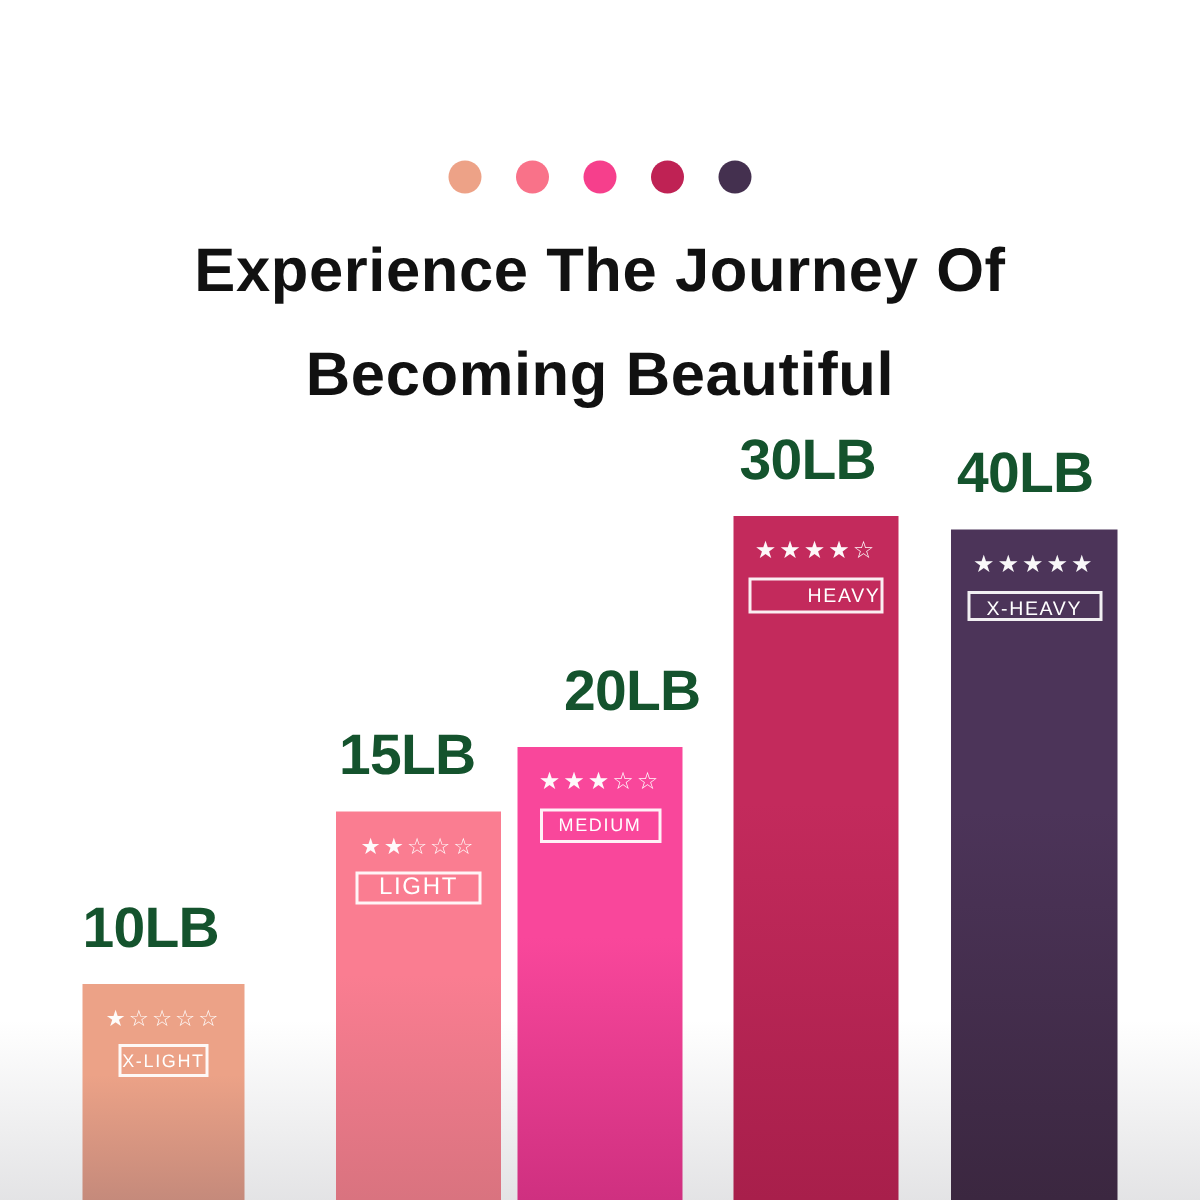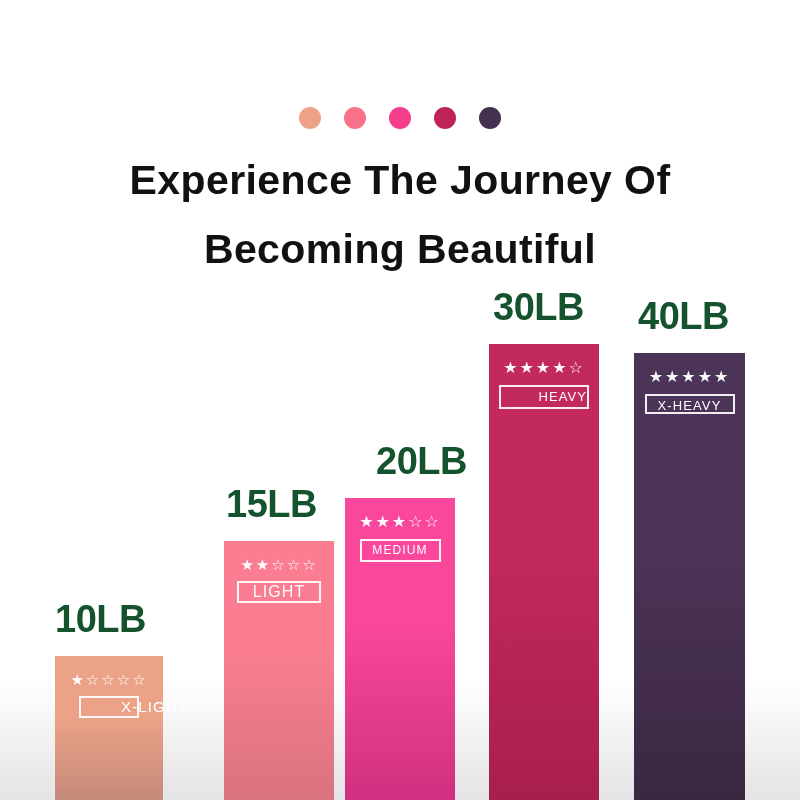--- a/index.html
+++ b/index.html
@@ -142,21 +142,21 @@
   <div id="headline">
     <span class="headline-line">Experience The Journey Of</span>
     <span class="headline-line">Becoming Beautiful</span>
   </div>
 
   <div id="chart">
       <div class="bar-col" style="left: 55px; width: 108px; height: 144px;">
         <div class="bar-label" style="left: 0px;">10LB</div>
         <div class="bar-body" style="background: linear-gradient(rgb(236, 162, 135) 0%, rgb(236, 162, 135) 42%, rgb(197, 138, 123) 100%);">
           <div class="stars" style="font-size: 15px;">★☆☆☆☆</div>
-          <div class="badge" style="font-size: 15px; width: 60px; height: 22px; line-height: 18px; padding-left: 40px;">X-LIGHT</div>
+          <div class="badge" style="font-size: 12px; width: 60px; height: 22px; line-height: 18px;">X-LIGHT</div>
         </div>
       </div>
       <div class="bar-col" style="left: 200px; width: 110px; height: 259px; margin-left: 24px;">
         <div class="bar-label" style="left: 2px;">15LB</div>
         <div class="bar-body" style="background: linear-gradient(rgb(250, 125, 145) 0%, rgb(250, 125, 145) 42%, rgb(217, 115, 127) 100%);">
           <div class="stars" style="font-size: 15px;">★★☆☆☆</div>
           <div class="badge" style="font-size: 16px; width: 84px; height: 22px; line-height: 18px;">LIGHT</div>
         </div>
       </div>
       <div class="bar-col" style="left: 345px; width: 110px; height: 302px;">

